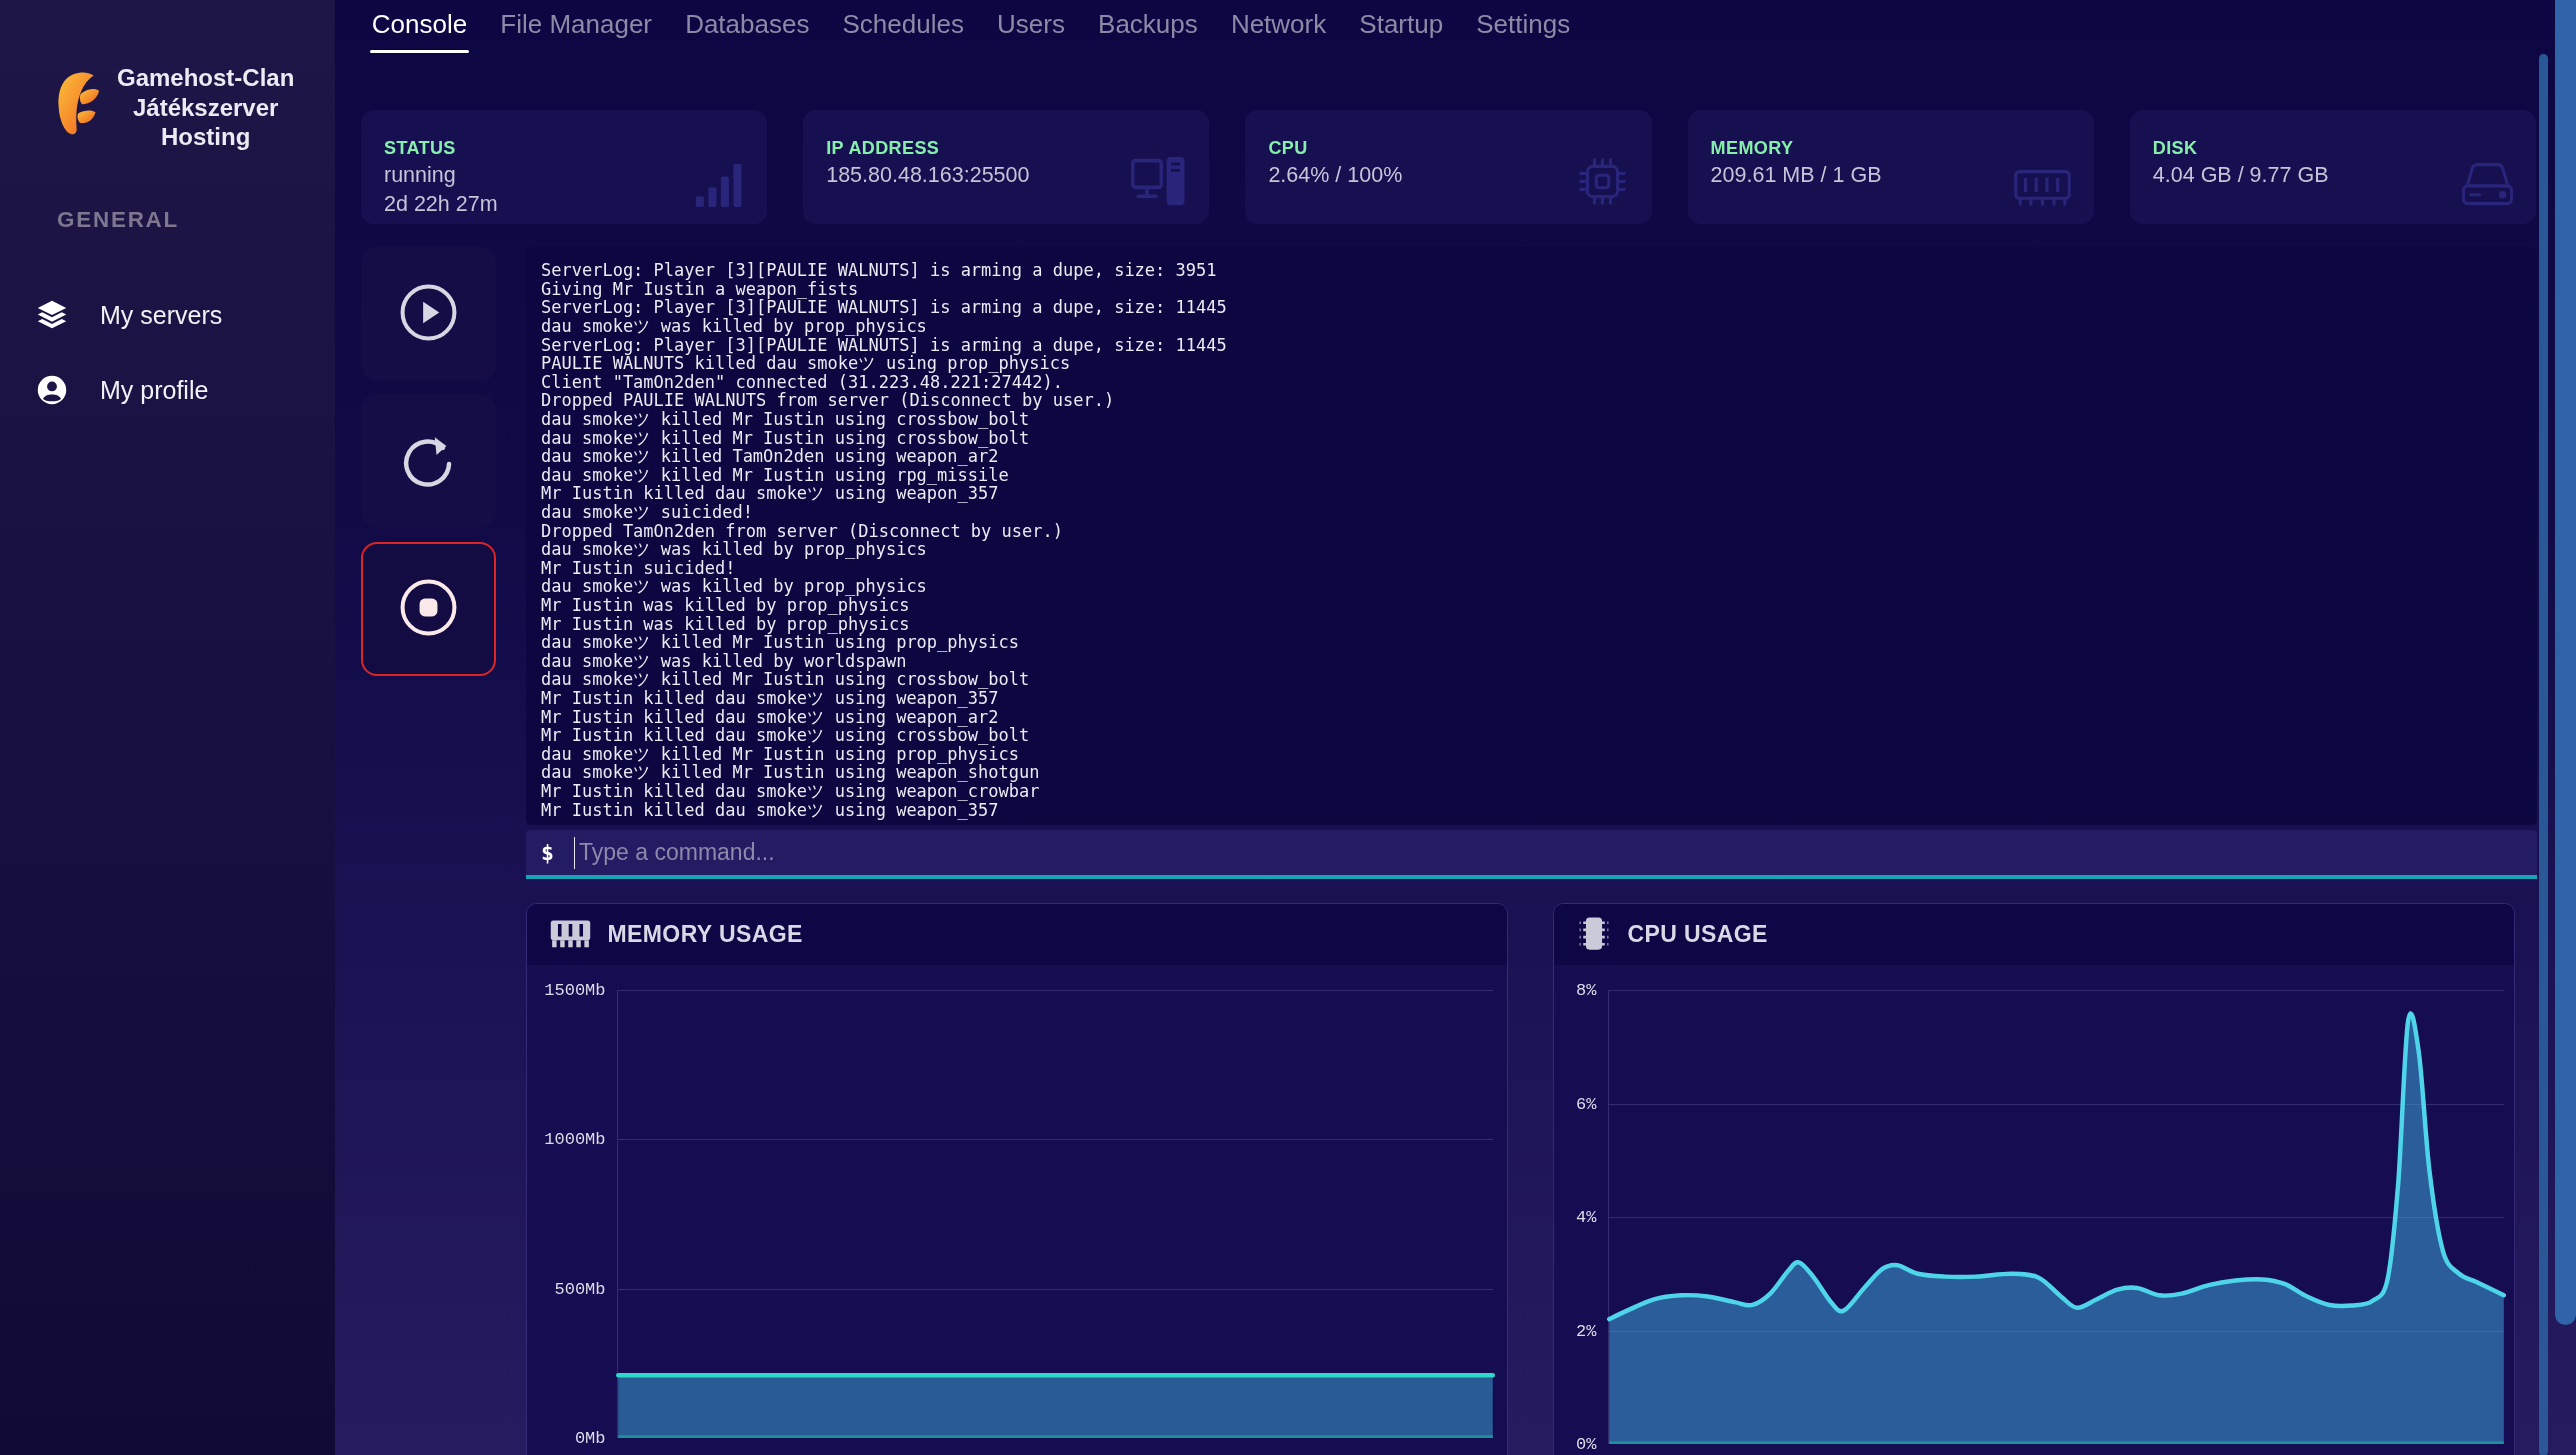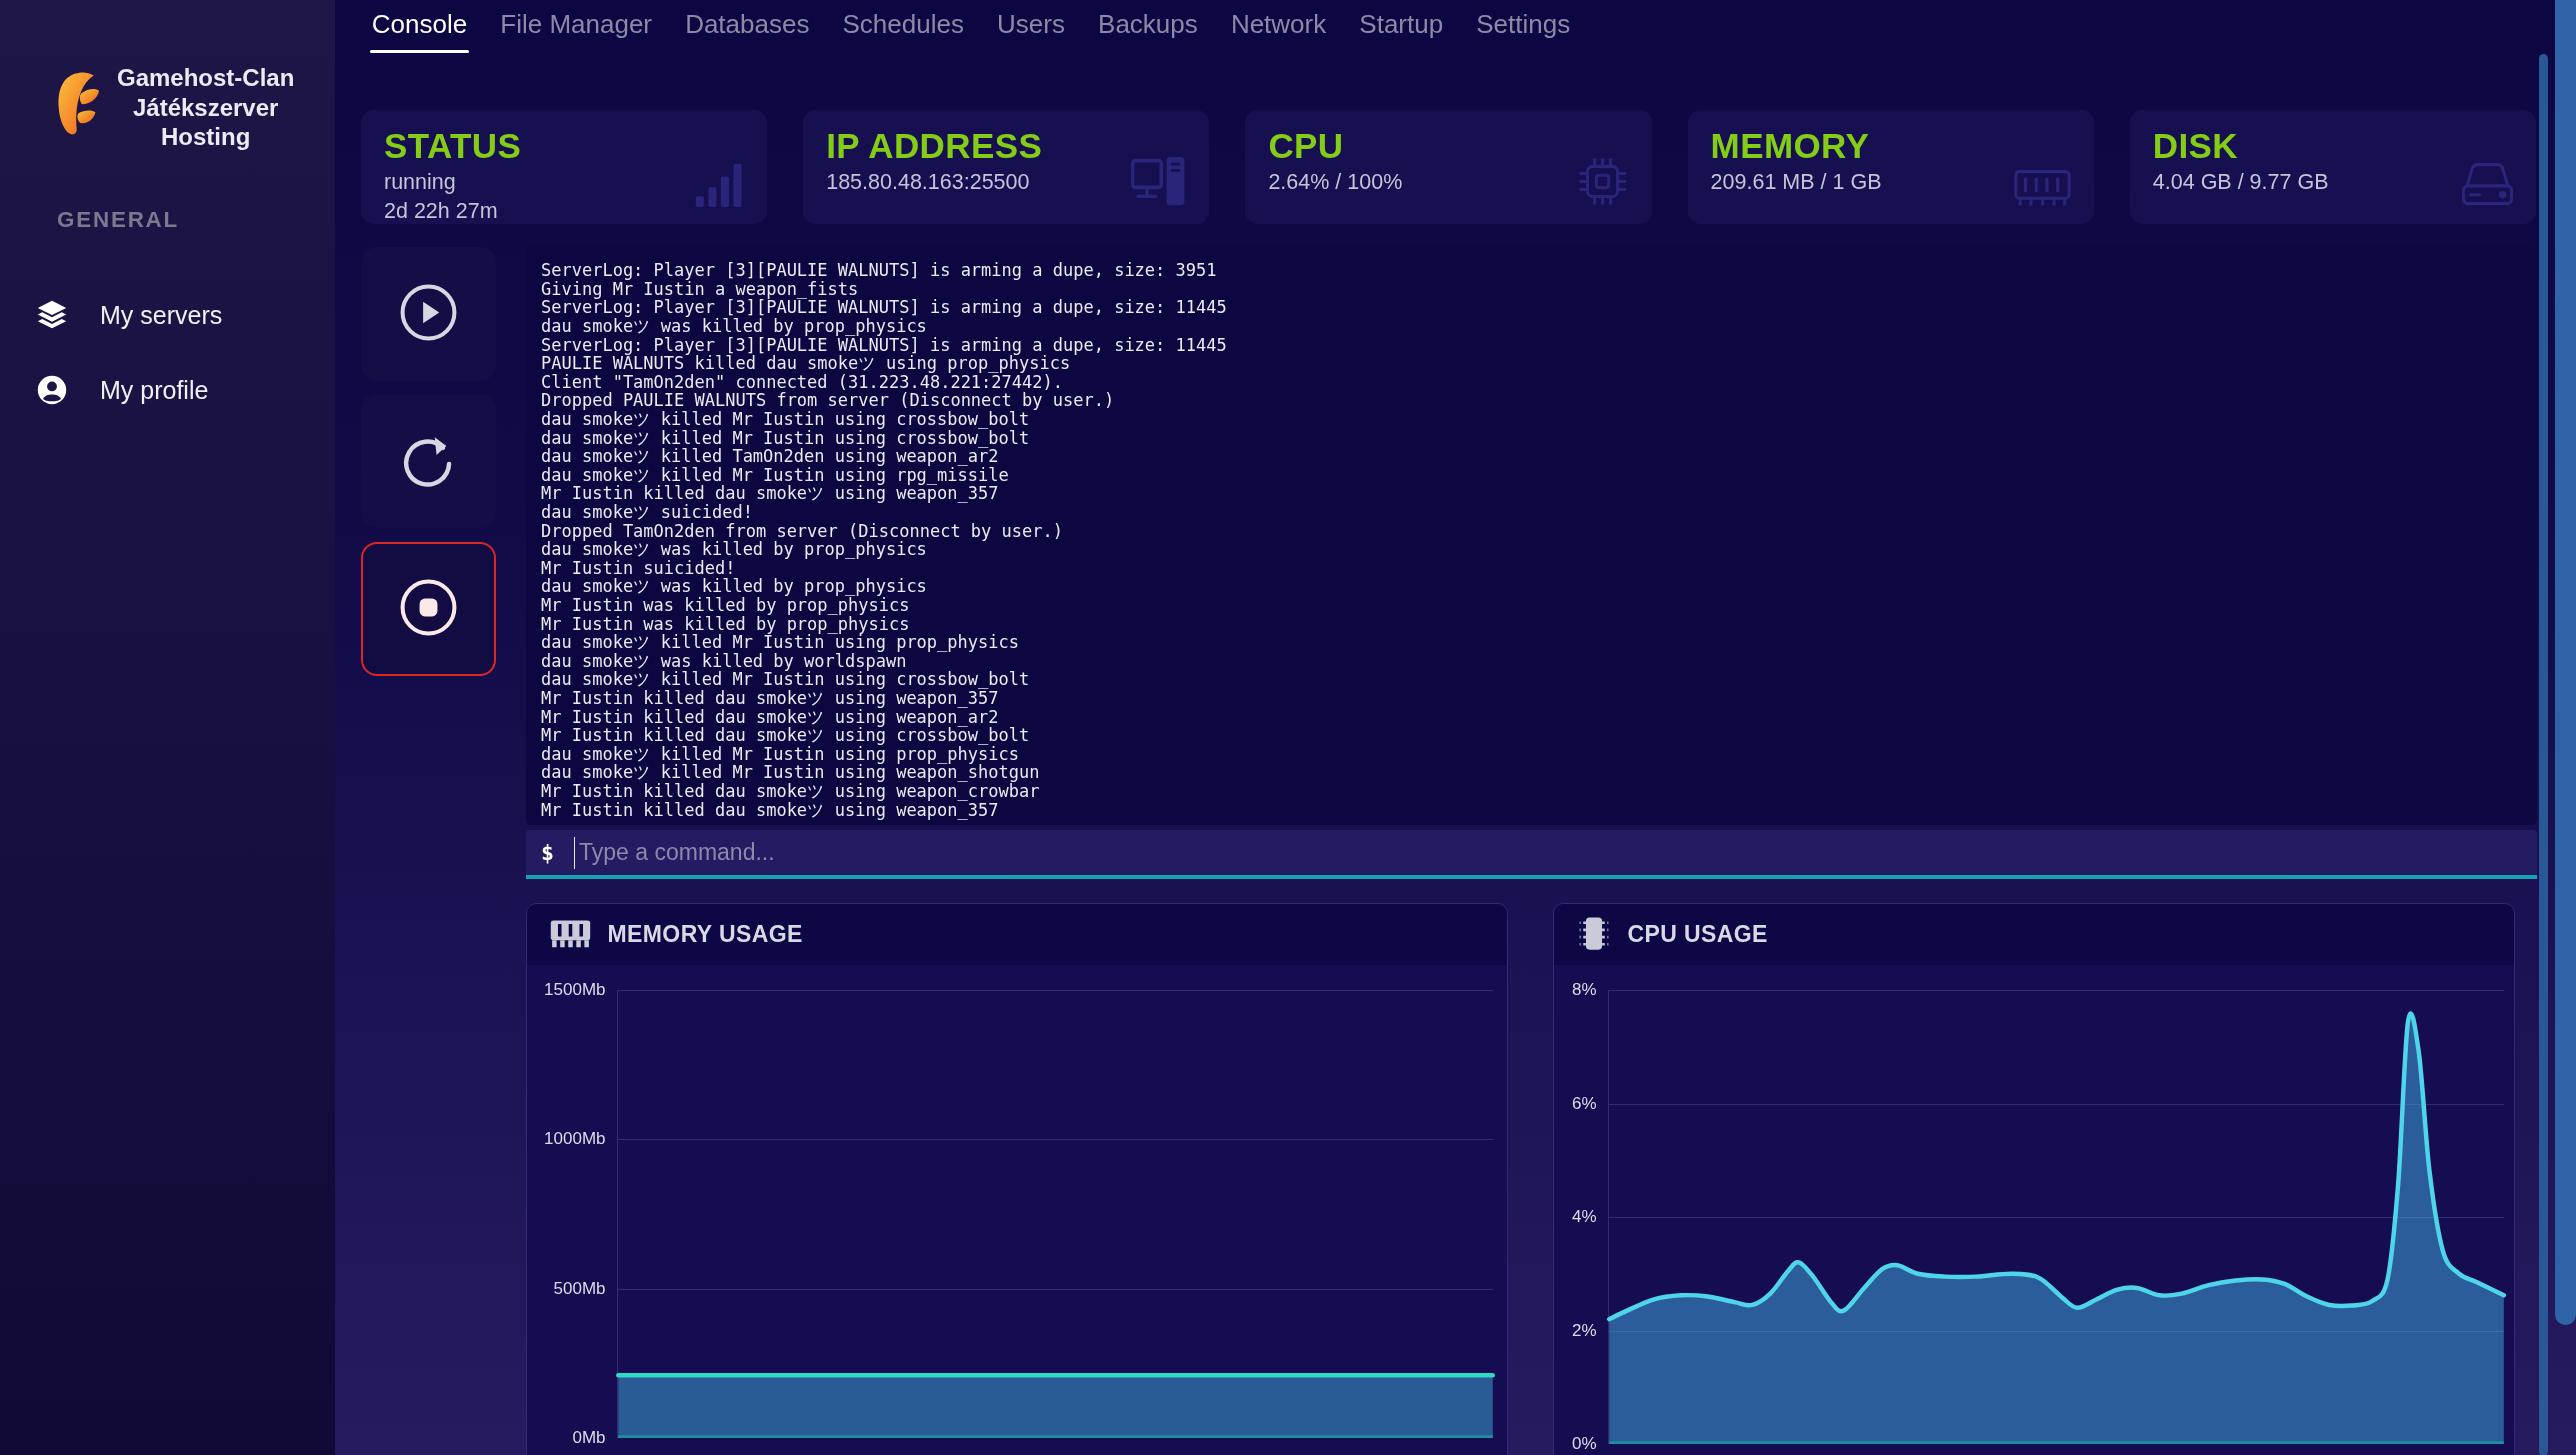--- a/index.html
+++ b/index.html
@@ -21,21 +21,21 @@
 
   
   .tabs { position:absolute; left:370px; top:0; height:57px; display:flex; gap:29.5px; align-items:center; z-index:2; }
   .tab { color:#8d89a6; font-size:26px; position:relative; padding:5.4px 1.8px 12.5px; cursor:pointer; }
   .tab.active { color:#ffffff; }
   .tab.active::after { content:""; position:absolute; left:0; right:0; bottom:0; height:2.7px; background:#ffffff; border-radius:1.8px; }
 
   
   .stats { position:absolute; left:361px; top:110px; width:2175px; display:flex; gap:36px; }
   .stat-card { position:relative; width:407px; height:114px; background:#161050; border-radius:12.5px; padding:16px 23px; overflow:hidden; }
-  .stat-title { color:#84cc16; font-size:35px; font-weight:800; letter-spacing:0.4px; }
+  .stat-title { color:#86efac; font-size:18px; font-weight:800; letter-spacing:0.4px;margin-top:12px; }
   .stat-line { color:#c6c4d8; font-size:21.5px; line-height:27px; margin-top:2.7px; }
   .stat-icon { position:absolute; right:21.5px; bottom:12.5px; }
 
   
   .power { position:absolute; left:361px; top:247px; display:flex; flex-direction:column; gap:13.4px; }
   .power-btn { width:135px; height:134px; background:#140d46; border-radius:16px;
                display:flex; align-items:center; justify-content:center; cursor:pointer; }
   .power-btn.stop { border:2.7px solid #dc2626; background:#130c43; }
 
   
@@ -57,21 +57,21 @@
   .panel { position:absolute; top:903px; height:742px; border:1.8px solid #342a78; border-radius:10.7px;
            background:#150c52; overflow:hidden; }
   .panel.memory { left:526px; width:982px; }
   .panel.cpu { left:1553px; width:962px; }
   .panel-header { height:61px; background:#0d0746; display:flex; align-items:center; gap:16px; padding-left:21.5px; }
   .panel-title { color:#d9d9e6; font-size:23px; font-weight:700; letter-spacing:0.4px; }
   .panel-body { position:relative; height:682px; }
   .plot { position:absolute; border-left:0.9px solid #332d6e; }
   .gridline { position:absolute; left:0; right:0; height:0.9px; background:#332d6e; }
   .ytick { position:absolute; left:-12.5px; transform:translate(-100%,-50%); color:#dcdde8;
-           font-family:Liberation Sans, sans-serif; font-size:17px; white-space:nowrap; }
+           font-family:Liberation Mono, monospace; font-size:17px; white-space:nowrap; }
 
   
   .scroll-thumb-outer { position:absolute; right:0; top:0; width:20.6px; height:1325px; background:#3064a8; border-radius:0 0 10.7px 10.7px; z-index:9; }
   .scroll-thumb-inner { position:absolute; right:28px; top:54px; width:9px; height:1402px; background:#2a5795; border-radius:5.4px; z-index:9; }
 </style>
 </head>
 <body>
 
 <div class="app">
 

